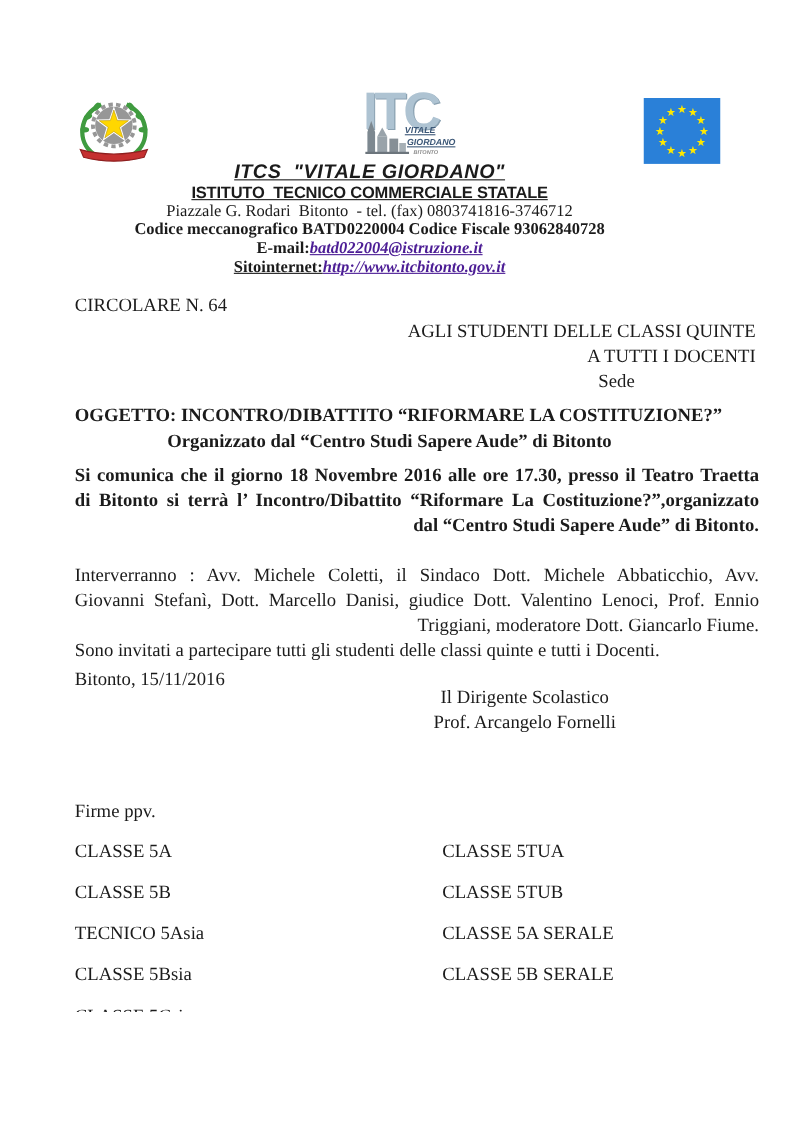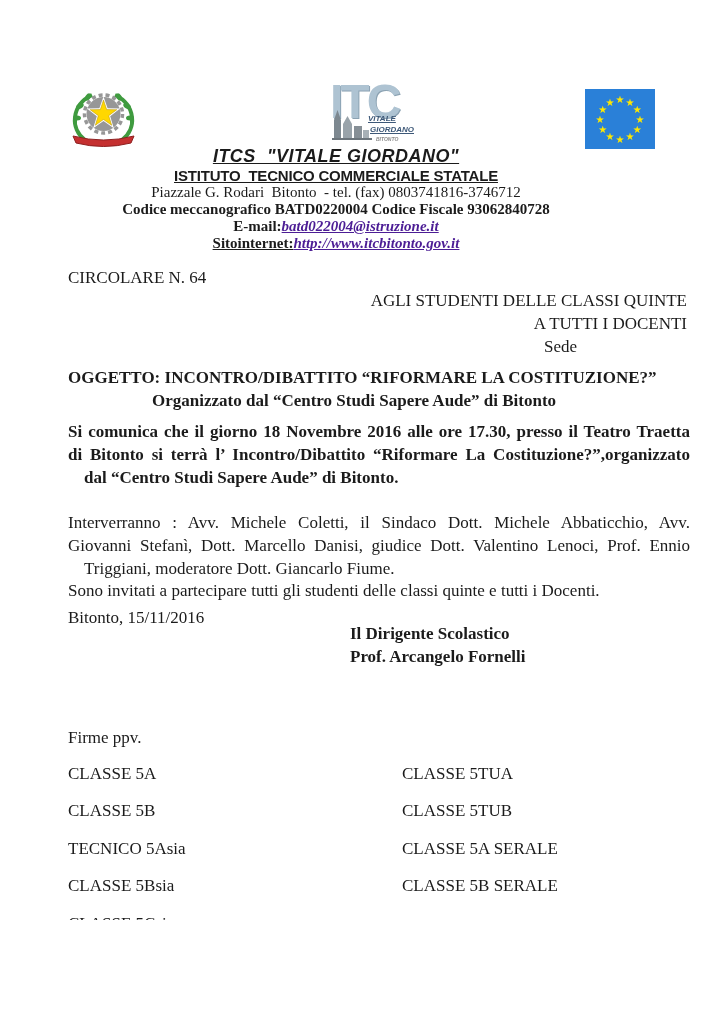--- a/index.html
+++ b/index.html
@@ -34,26 +34,26 @@
 
   
   .t17{font-size:17px;line-height:23px;}
   .circolare{left:68px;top:266px;}
   .recipients{right:37px;top:289px;text-align:right;}
   .sede-line{padding-right:110px;}
   .subject{left:68px;top:366px;width:622px;font-weight:bold;}
   .subject-l2{padding-left:84px;}
   .para{left:68px;top:420px;width:622px;}
   .para>div{text-align:justify;text-align-last:justify;}
-  .para>div:last-child{text-align:left;text-align-last:auto;margin-left:16px;}
+  .para>div:last-child{text-align:right;text-align-last:auto;margin-left:16px;}
   .bold{font-weight:bold;}
   .speakers{top:511px;}
   .invitation{left:68px;top:579px;}
   .date-line{left:68px;top:606px;}
-  .signature{left:350px;top:622px;width:300px;text-align:left;font-weight:bold;}
+  .signature{left:327px;top:622px;width:300px;text-align:center;}
   .firme{left:68px;top:726px;}
   .classcol{top:755px;line-height:37.4px;font-size:17px;}
   .classcol-left{left:68px;}
   .classcol-right{left:402px;}
 
   
   .footer-bar{left:278px;top:1015px;width:168px;height:9px;}
 </style>
 </head>
 <body>

